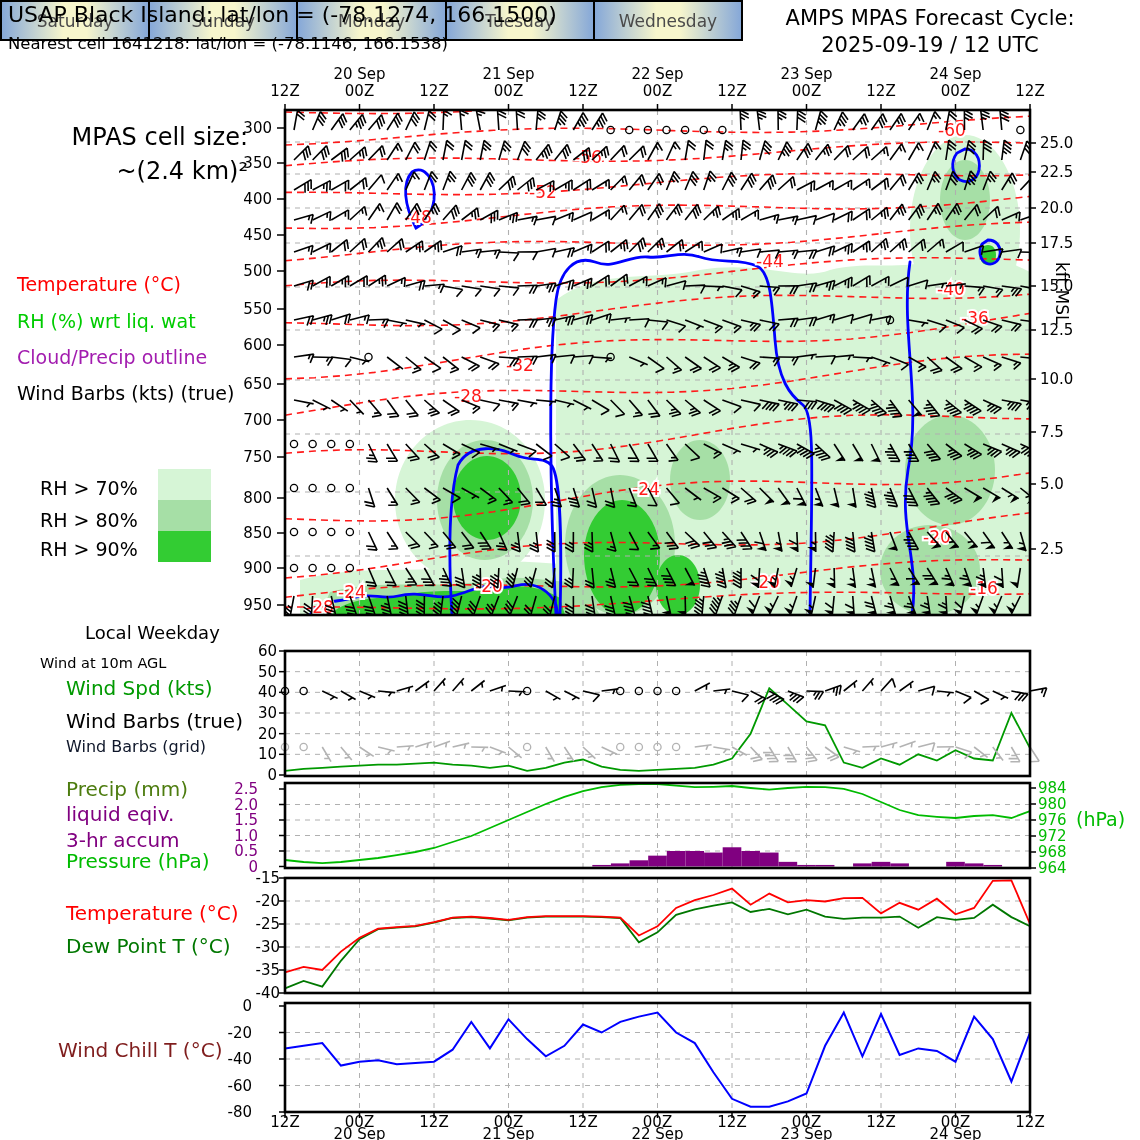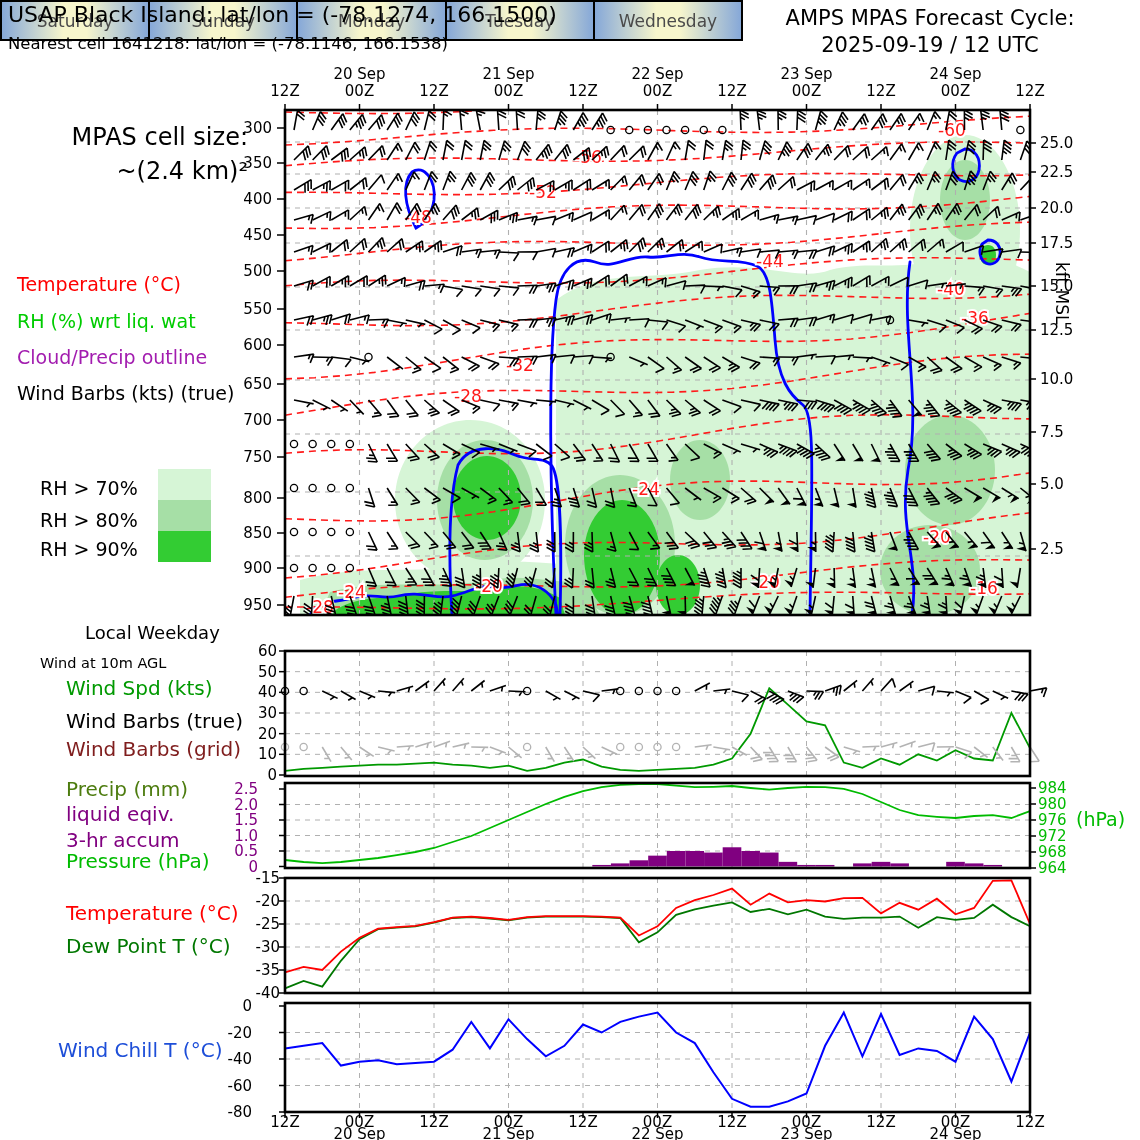--- a/index.html
+++ b/index.html
@@ -49,31 +49,31 @@
   <div class="abs" id="rhswatch">
     <div class="sw" id="sw70" style="background: rgb(214, 245, 214);"></div>
     <div class="sw" id="sw80" style="background: rgb(166, 223, 166);"></div>
     <div class="sw" id="sw90" style="background: rgb(51, 204, 51);"></div>
   </div>
 
   <div class="abs" style="top:622px;left:85px;font-size:18px;">Local Weekday</div>
   <div class="abs smallLbl" style="top:655px;left:40px;">Wind at 10m AGL</div>
   <div class="abs" style="top: 676px; left: 66px; font-size: 20px; color: rgb(0, 153, 0);">Wind Spd (kts)</div>
   <div class="abs" style="top:709px;left:66px;font-size:20px;">Wind Barbs (true)</div>
-  <div class="abs" style="top: 737px; left: 66px; font-size: 20px; color: #7f1d1d;">Wind Barbs (grid)</div>
+  <div class="abs" style="top: 737px; left: 66px; font-size: 16px; color: #0f172a;">Wind Barbs (grid)</div>
 
   <div class="abs" style="top: 777px; left: 66px; font-size: 20px; color: #4d7c0f;">Precip (mm)</div>
   <div class="abs" style="top: 802px; left: 66px; font-size: 20px; color: rgb(128, 0, 128);">liquid eqiv.</div>
   <div class="abs" style="top: 828px; left: 66px; font-size: 20px; color: rgb(128, 0, 128);">3-hr accum</div>
   <div class="abs" style="top: 849px; left: 66px; font-size: 20px; color: rgb(0, 187, 0);">Pressure (hPa)</div>
   <div class="abs" style="top: 808px; left: 1076px; font-size: 19px; color: rgb(0, 187, 0);">(hPa)</div>
 
   <div class="abs" style="top: 901px; left: 66px; font-size: 20px; color: rgb(255, 0, 0);">Temperature (°C)</div>
   <div class="abs" style="top: 934px; left: 66px; font-size: 20px; color: rgb(0, 119, 0);">Dew Point T (°C)</div>
-  <div class="abs" style="top: 1038px; left: 58px; font-size: 20px; color: #1d4ed8;">Wind Chill T (°C)</div>
+  <div class="abs" style="top: 1038px; left: 58px; font-size: 20px; color: #7f1d1d;">Wind Chill T (°C)</div>
 
   <div class="abs" id="kftlbl">kft MSL</div>
 
   <div id="daybar">
     <div class="daycell" style="background: linear-gradient(90deg, rgb(134, 168, 216) 0%, rgb(247, 246, 204) 42%, rgb(247, 246, 204) 58%, rgb(134, 168, 216) 100%);">Saturday</div>
     <div class="daycell" style="background: linear-gradient(90deg, rgb(134, 168, 216) 0%, rgb(247, 246, 204) 42%, rgb(247, 246, 204) 58%, rgb(134, 168, 216) 100%);">Sunday</div>
     <div class="daycell" style="background: linear-gradient(90deg, rgb(134, 168, 216) 0%, rgb(247, 246, 204) 42%, rgb(247, 246, 204) 58%, rgb(134, 168, 216) 100%);">Monday</div>
     <div class="daycell" style="background: linear-gradient(90deg, rgb(134, 168, 216) 0%, rgb(247, 246, 204) 42%, rgb(247, 246, 204) 58%, rgb(134, 168, 216) 100%);">Tuesday</div>
     <div class="daycell" style="background: linear-gradient(90deg, rgb(134, 168, 216) 0%, rgb(247, 246, 204) 42%, rgb(247, 246, 204) 58%, rgb(134, 168, 216) 100%);">Wednesday</div>
   </div>

